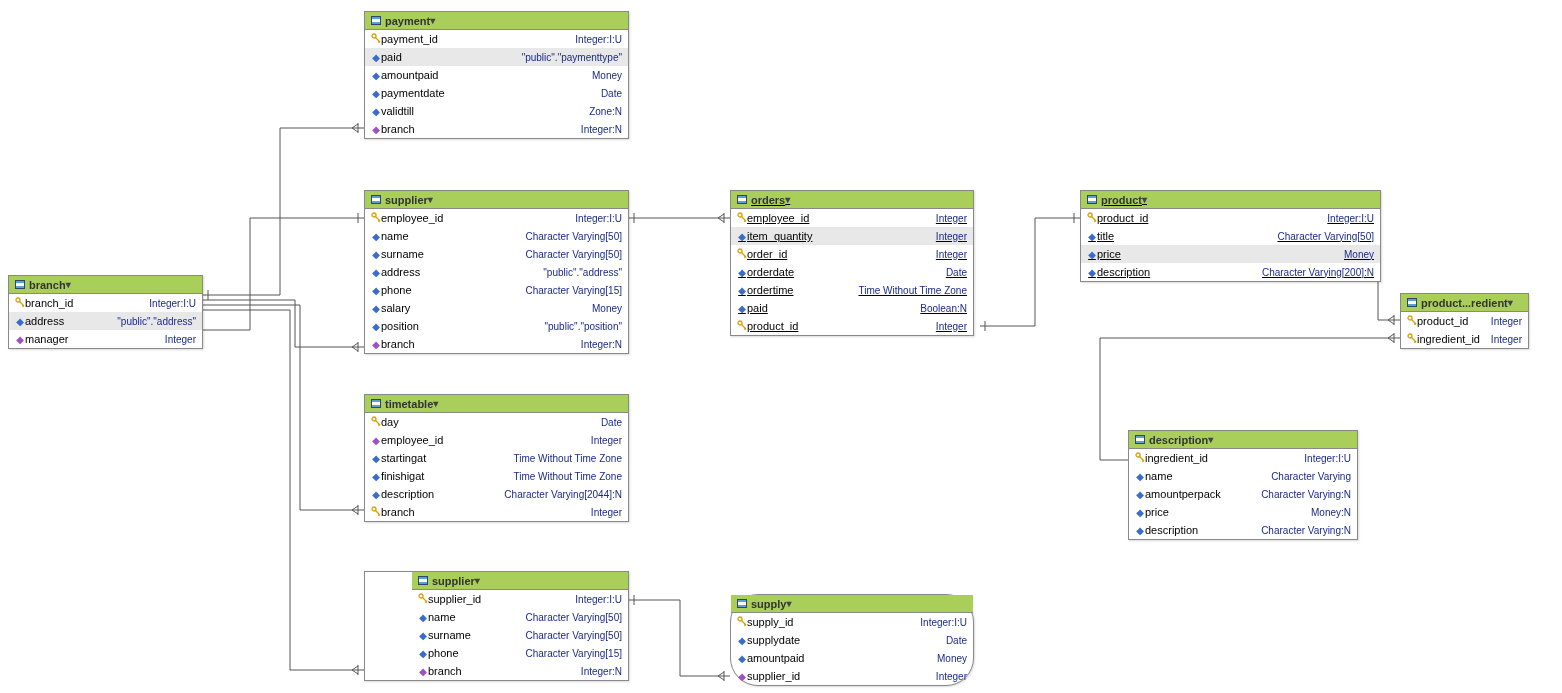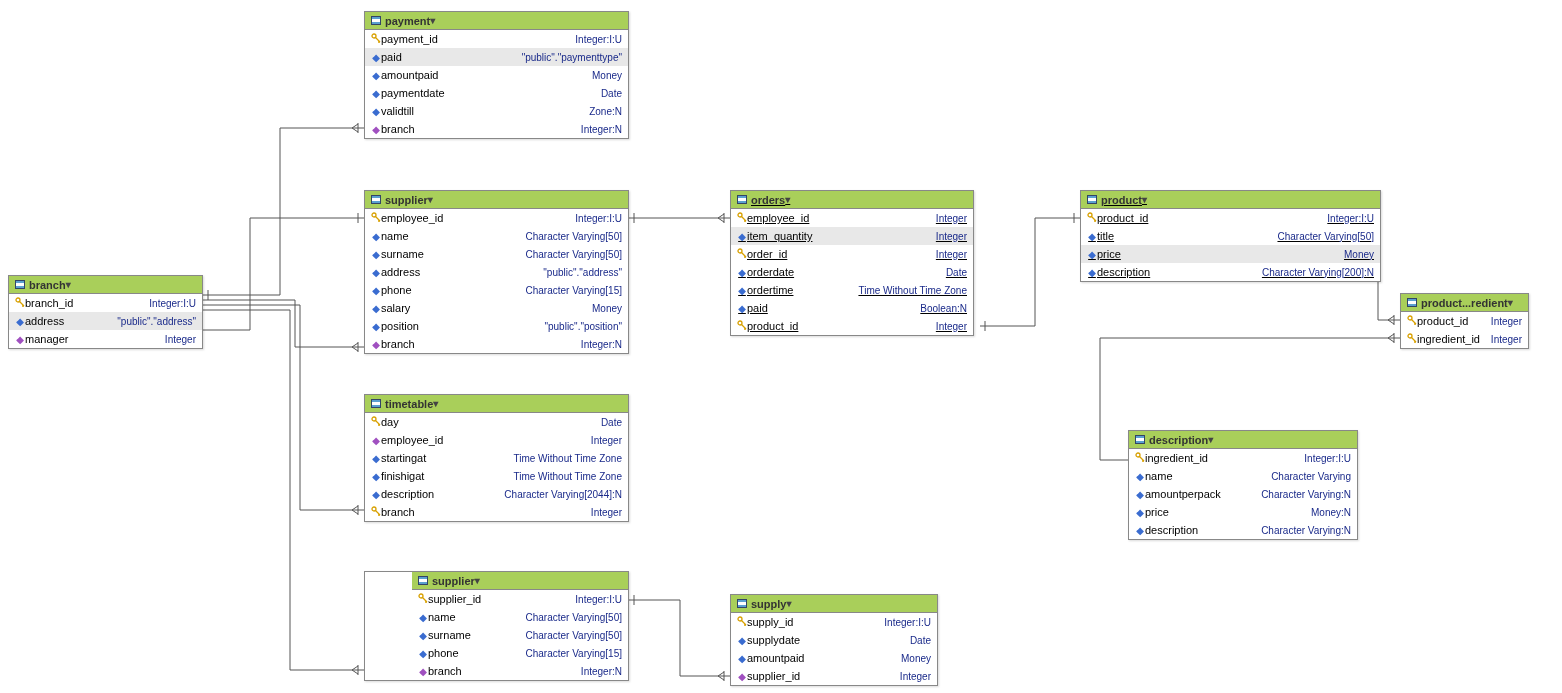--- a/index.html
+++ b/index.html
@@ -575,21 +575,21 @@
         <span class="row-type">Character Varying[15]</span>
       </div>
       <div class="entity-row">
         <span class="row-left">
           <span class="icon diamond-purple">◆</span>
           <span>branch</span>
         </span>
         <span class="row-type">Integer:N</span>
       </div>
     </div>
-    <div class="entity" style="left: 730px; top: 594px; width: 208px;">
+    <div class="entity" style="left: 730px; top: 594px; width: 244px; border-radius: 28px;">
       <div class="entity-header">
         <span class="left">
           <span class="tbl-icon"></span>
           <span>supply</span>
         </span>
         <span class="chev">▾</span>
       </div>
       <div class="entity-row">
         <span class="row-left">
           <span class="icon key"><svg width="10" height="10" viewBox="0 0 10 10">

